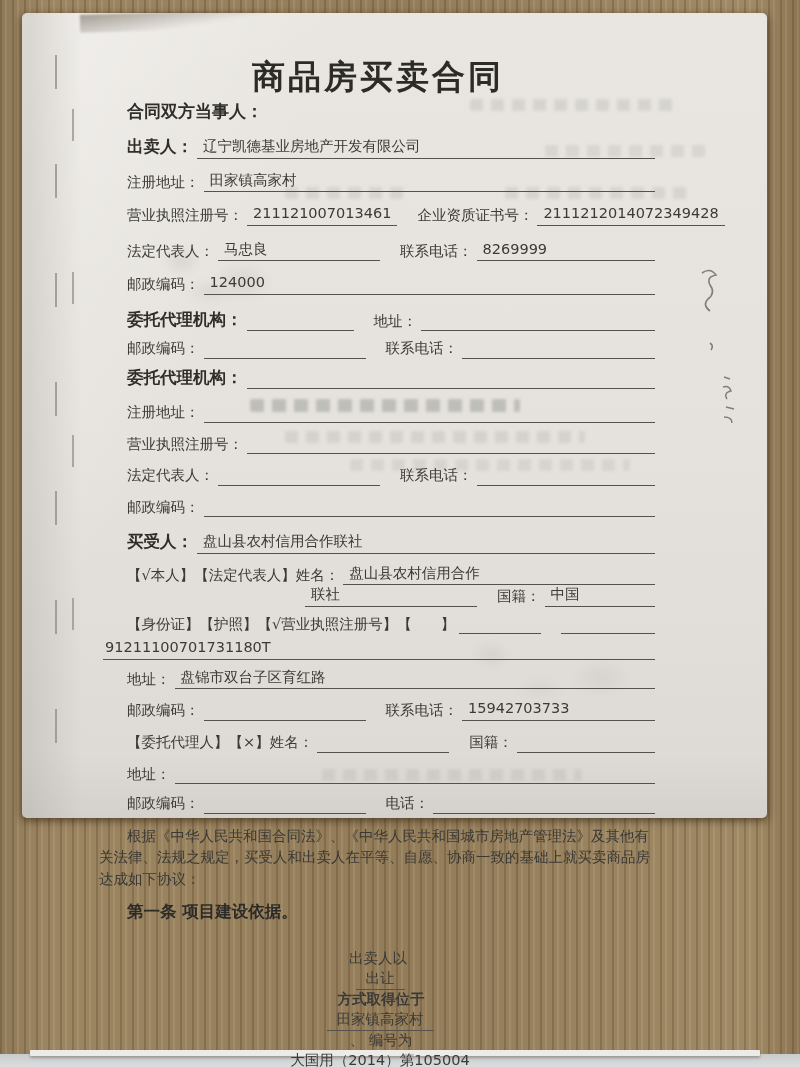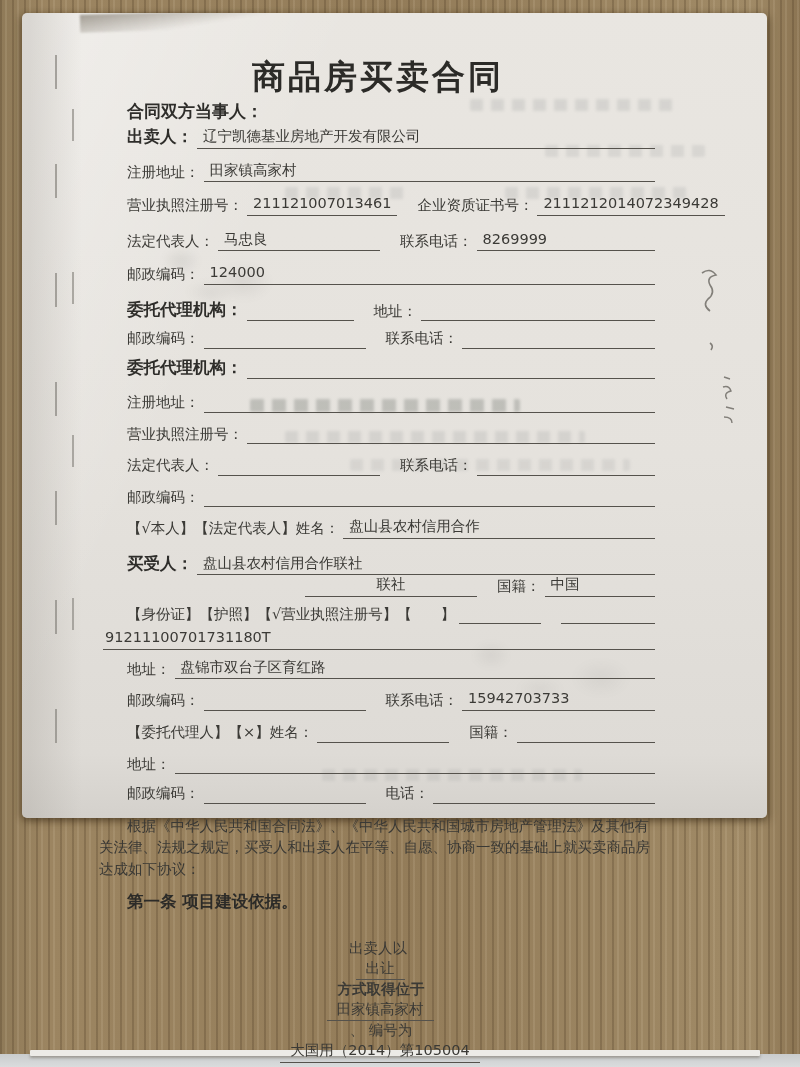--- a/index.html
+++ b/index.html
@@ -65,21 +65,21 @@
   }
   .title{font-size:33px;font-weight:700;text-align:center;letter-spacing:3px;color:#2c2b28;margin-right:26px;}
   .heading{font-size:17px;font-weight:700;color:#2e2d2a;margin-top:0;}
   .r{display:flex;align-items:flex-end;}
   .lbl{white-space:nowrap;padding-right:4px;}
   .sec{font-size:16.5px;font-weight:700;color:#2e2d2a;}
   .u{border-bottom:1.4px solid #55524c;padding:0 6px 1px 6px;white-space:nowrap;}
   .g{flex:1 1 auto;}
   .w150{flex:0 0 150px;}
   .w95{flex:0 0 95px;}
-  .w160{flex:0 0 160px;text-align:center;}
+  .w160{flex:0 0 160px;text-align:left;}
   .w70{flex:0 0 70px;}
   .w120{flex:0 0 120px;}
   .gap20{margin-left:20px;}
   .preamble{margin:12px 0 0 -28px;text-indent:28px;line-height:1.5;color:#3a3935;}
   .art-head{font-size:16.5px;font-weight:700;color:#2c2b28;margin-top:10px;}
   .clause{margin-top:26px;margin-left:-22px;display:flex;align-items:center;flex-wrap:nowrap;flex-direction:column;}
   .clause .uv{border-bottom:1.4px solid #55524c;padding:0 10px 1px 10px;white-space:nowrap;}
   .footer{margin-top:28px;text-align:center;font-size:12.5px;color:#45443f;letter-spacing:1px;}
 </style>
 </head>
@@ -110,21 +110,21 @@
     <path d="M20 78 q4 3 1 7" fill="none" stroke="#4d4a44" stroke-width="1.6"></path>
     <path d="M34 112 l6 2 M33 122 q6 -2 8 4 q-8 2 -4 8 M36 142 l8 2 M34 152 q8 0 8 6" fill="none" stroke="#4d4a44" stroke-width="1.4"></path>
   </svg>
 
   <div class="content">
 
     <div class="title">商品房买卖合同</div>
 
     <div class="heading">合同双方当事人：</div>
 
-    <div class="r" style="margin-top:4px;">
+    <div class="r" style="margin-top:14px;">
       <span class="lbl sec">出卖人：</span>
       <span class="u g">辽宁凯德基业房地产开发有限公司</span>
     </div>
     <div class="r" style="margin-top:12px;">
       <span class="lbl">注册地址：</span>
       <span class="u g">田家镇高家村</span>
     </div>
     <div class="r" style="margin-top:12px;">
       <span class="lbl">营业执照注册号：</span>
       <span class="u">211121007013461</span>
@@ -171,27 +171,27 @@
       <span class="lbl">法定代表人：</span>
       <span class="u w150"></span>
       <span class="lbl gap20">联系电话：</span>
       <span class="u g"></span>
     </div>
     <div class="r" style="margin-top:12px;">
       <span class="lbl">邮政编码：</span>
       <span class="u g"></span>
     </div>
 
+    <div class="r" style="margin-top:14px;">
+      <span class="lbl sec">买受人：</span>
+      <span class="u g">盘山县农村信用合作联社</span>
+    </div>
     <div class="r" style="margin-top:10px;">
       <span class="lbl">【√本人】【法定代表人】姓名：</span>
       <span class="u g">盘山县农村信用合作</span>
-    </div>
-    <div class="r" style="margin-top:14px;">
-      <span class="lbl sec">买受人：</span>
-      <span class="u g">盘山县农村信用合作联社</span>
     </div>
     <div class="r">
       <span style="flex:0 0 178px;"></span>
       <span class="u w160">联社</span>
       <span class="lbl gap20">国籍：</span>
       <span class="u g">中国</span>
     </div>
     <div class="r" style="margin-top:8px;">
       <span class="lbl">【身份证】【护照】【√营业执照注册号】【　　】</span>
       <span class="u w70"></span>

